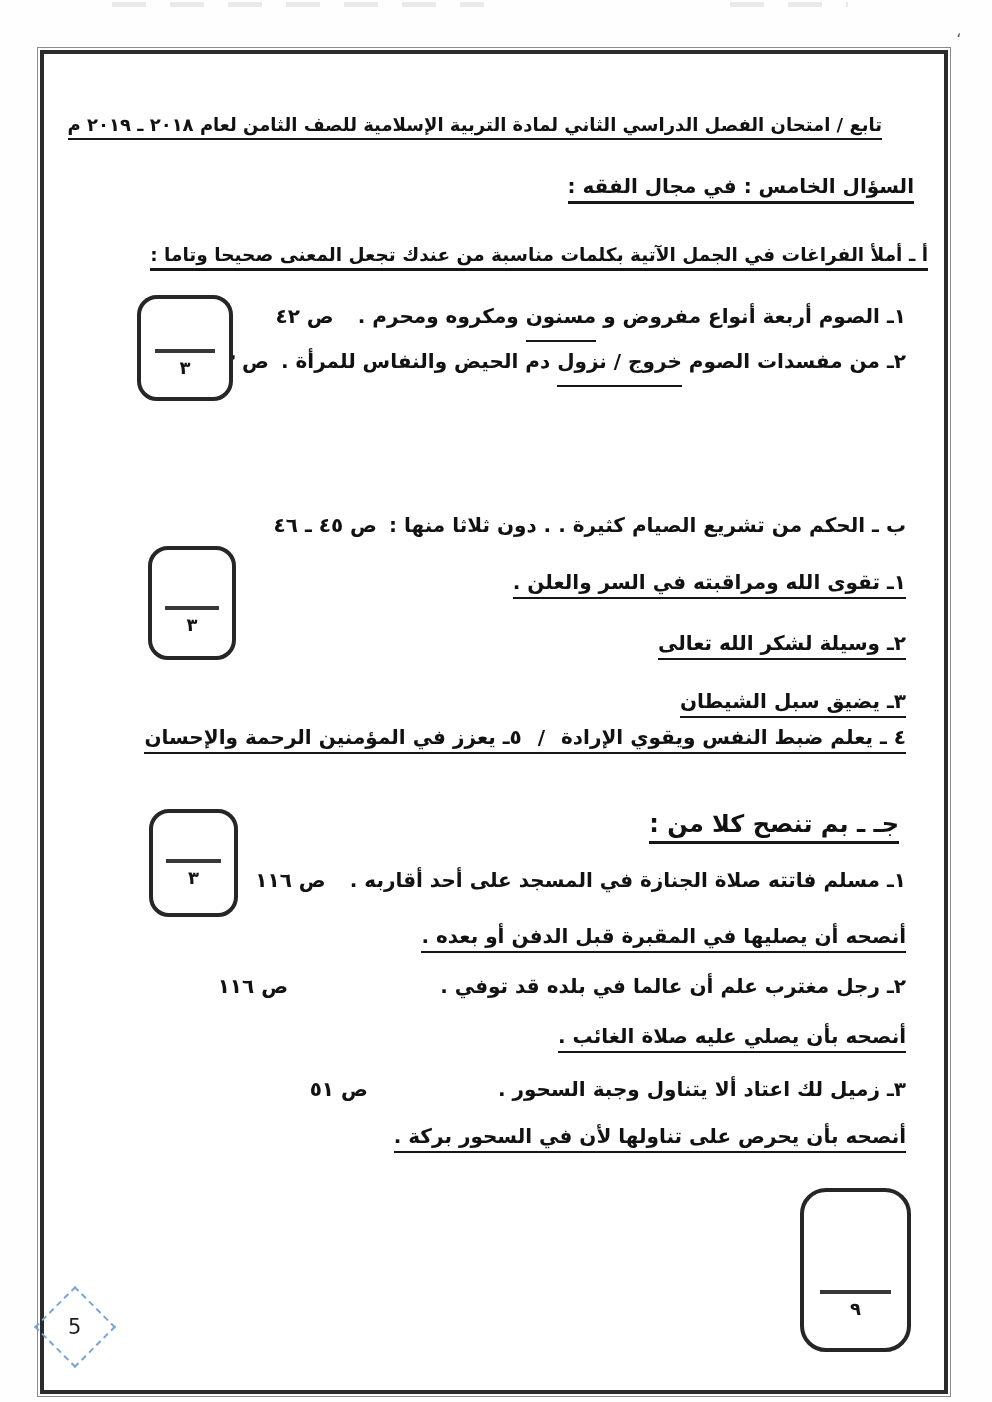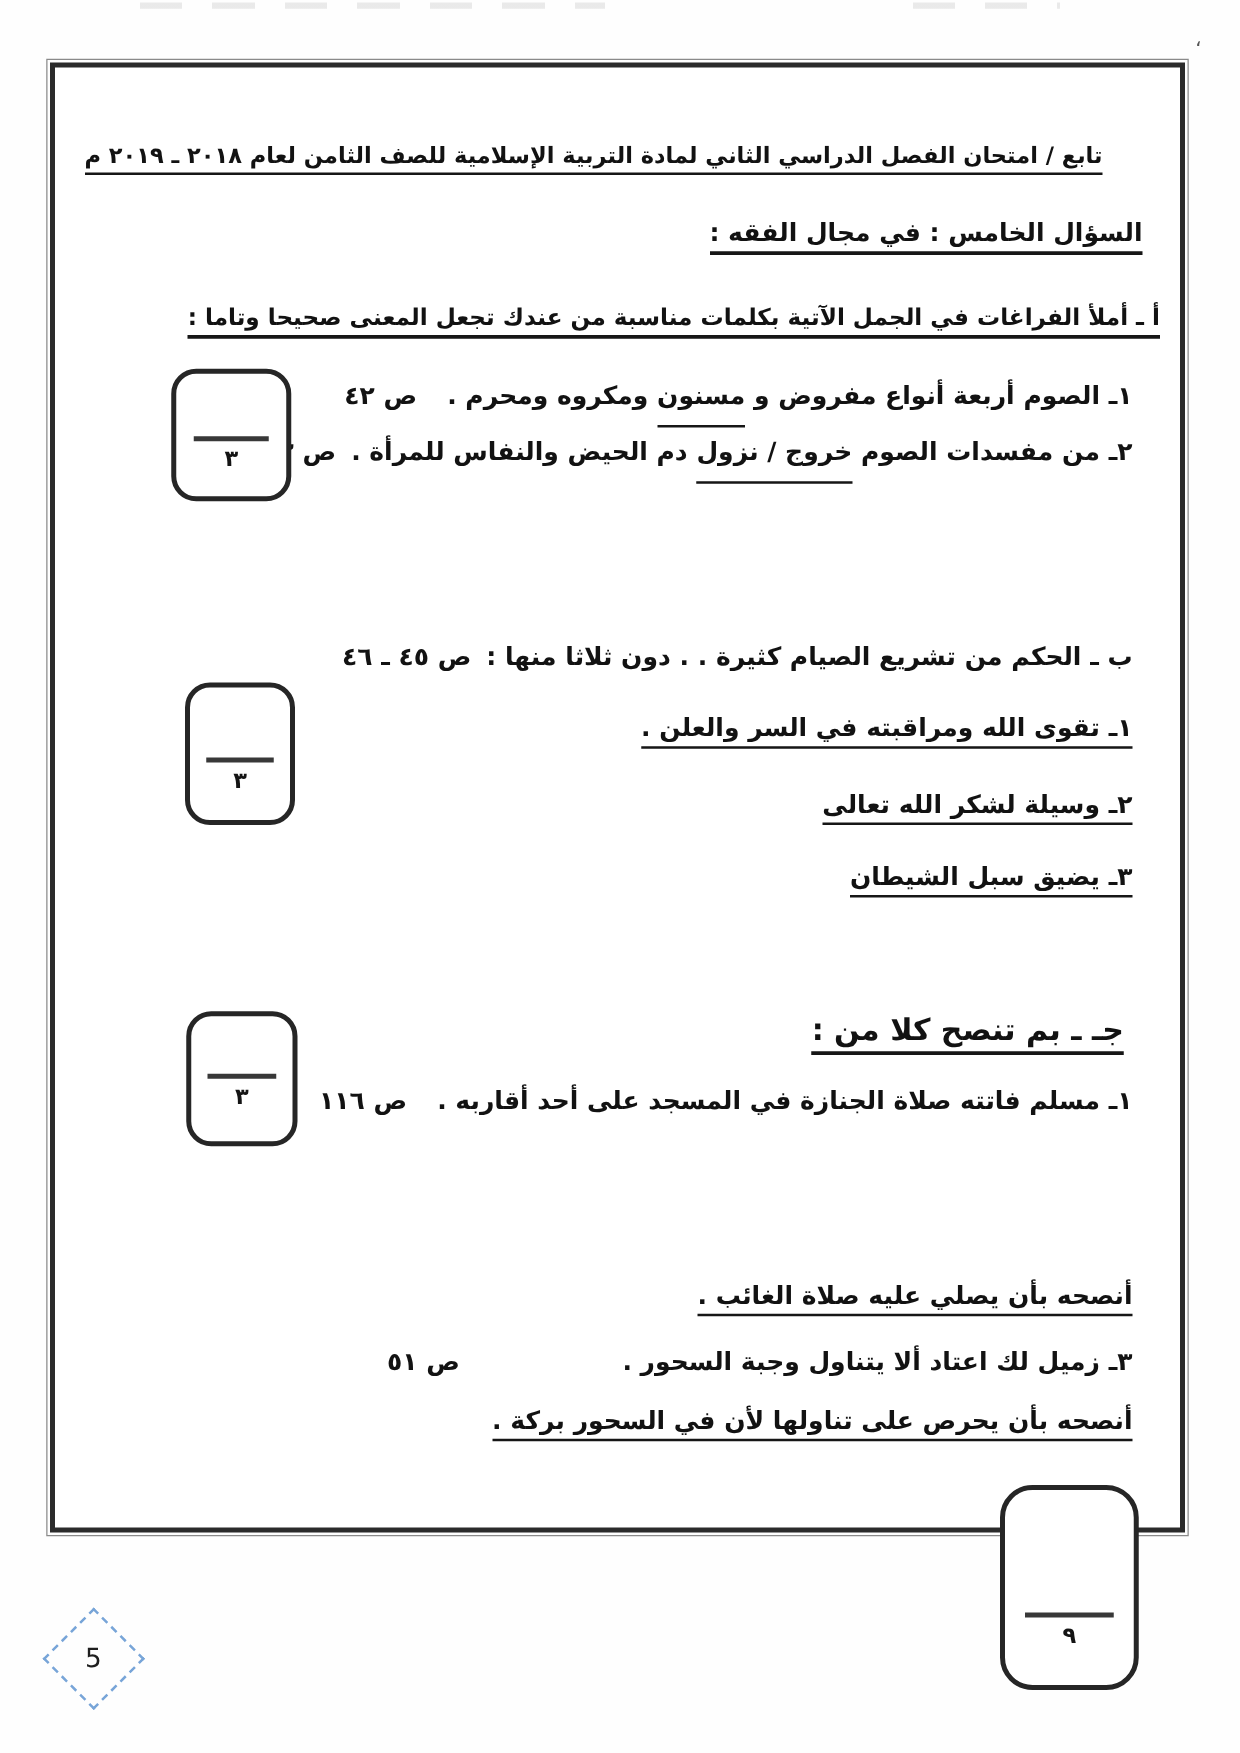--- a/index.html
+++ b/index.html
@@ -10,21 +10,21 @@
   }
   
   .artifact{position:absolute;height:5px;opacity:.55;
     background:repeating-linear-gradient(90deg,#d9d9d9 0 34px,transparent 34px 58px);}
   .a1{left:112px;top:2px;width:372px;}
   .a2{left:730px;top:2px;width:118px;}
   .corner-mark{position:absolute;left:956px;top:22px;font-size:16px;font-weight:400;color:#555;}
 
   
   .frame{
-    position:absolute;left:40px;top:50px;width:908px;height:1176px;
+    position:absolute;left:40px;top:50px;width:908px;height:1344px;
     box-sizing:border-box;border:4px solid #2b2b2b;
     outline:1px solid #8a8a8a;outline-offset:2px;
     background:#fff;direction:rtl;
   }
 
   .line{position:absolute;direction:rtl;white-space:nowrap;font-size:20px;color:#121212;}
   
   .u2{border-bottom:2px solid #161616;padding-bottom:3px;}
   .u3{border-bottom:3px solid #161616;padding-bottom:3px;}
   .ans{border-bottom:2px solid #161616;padding-bottom:12px;}
@@ -124,34 +124,43 @@
 
   <div class="score-box sb2">
     <div class="bar"></div>
     <div class="val">٣</div>
   </div>
 
   <div class="line pos-b3">
     <span class="u2">٣ـ يضيق سبل الشيطان</span>
   </div>
 
+  <div class="line pos-b4">
+    <span class="u2"><span>٤ ـ يعلم ضبط النفس ويقوي الإرادة</span><span class="sep-pad">/</span><span>٥ـ يعزز في المؤمنين الرحمة والإحسان</span></span>
+  </div>
 
   <div class="line pos-ct">
     <span class="u3">جـ ـ بم تنصح كلا من :</span>
   </div>
 
   <div class="score-box sb3">
     <div class="bar"></div>
     <div class="val">٣</div>
   </div>
 
   <div class="line pos-c1">
     <span>١ـ مسلم فاتته صلاة الجنازة في المسجد على أحد أقاربه .</span><span class="gap gx-s"></span><span>ص ١١٦</span>
   </div>
+  <div class="line pos-c1a">
+    <span class="u2">أنصحه أن يصليها في المقبرة قبل الدفن أو بعده .</span>
+  </div>
 
+  <div class="line pos-c2">
+    <span>٢ـ رجل مغترب علم أن عالما في بلده قد توفي .</span><span class="gap gx-xl"></span><span>ص ١١٦</span>
+  </div>
   <div class="line pos-c2a">
     <span class="u2">أنصحه بأن يصلي عليه صلاة الغائب .</span>
   </div>
 
   <div class="line pos-c3">
     <span>٣ـ زميل لك اعتاد ألا يتناول وجبة السحور .</span><span class="gap gx-l"></span><span>ص ٥١</span>
   </div>
   <div class="line pos-c3a">
     <span class="u2">أنصحه بأن يحرص على تناولها لأن في السحور بركة .</span>
   </div>

